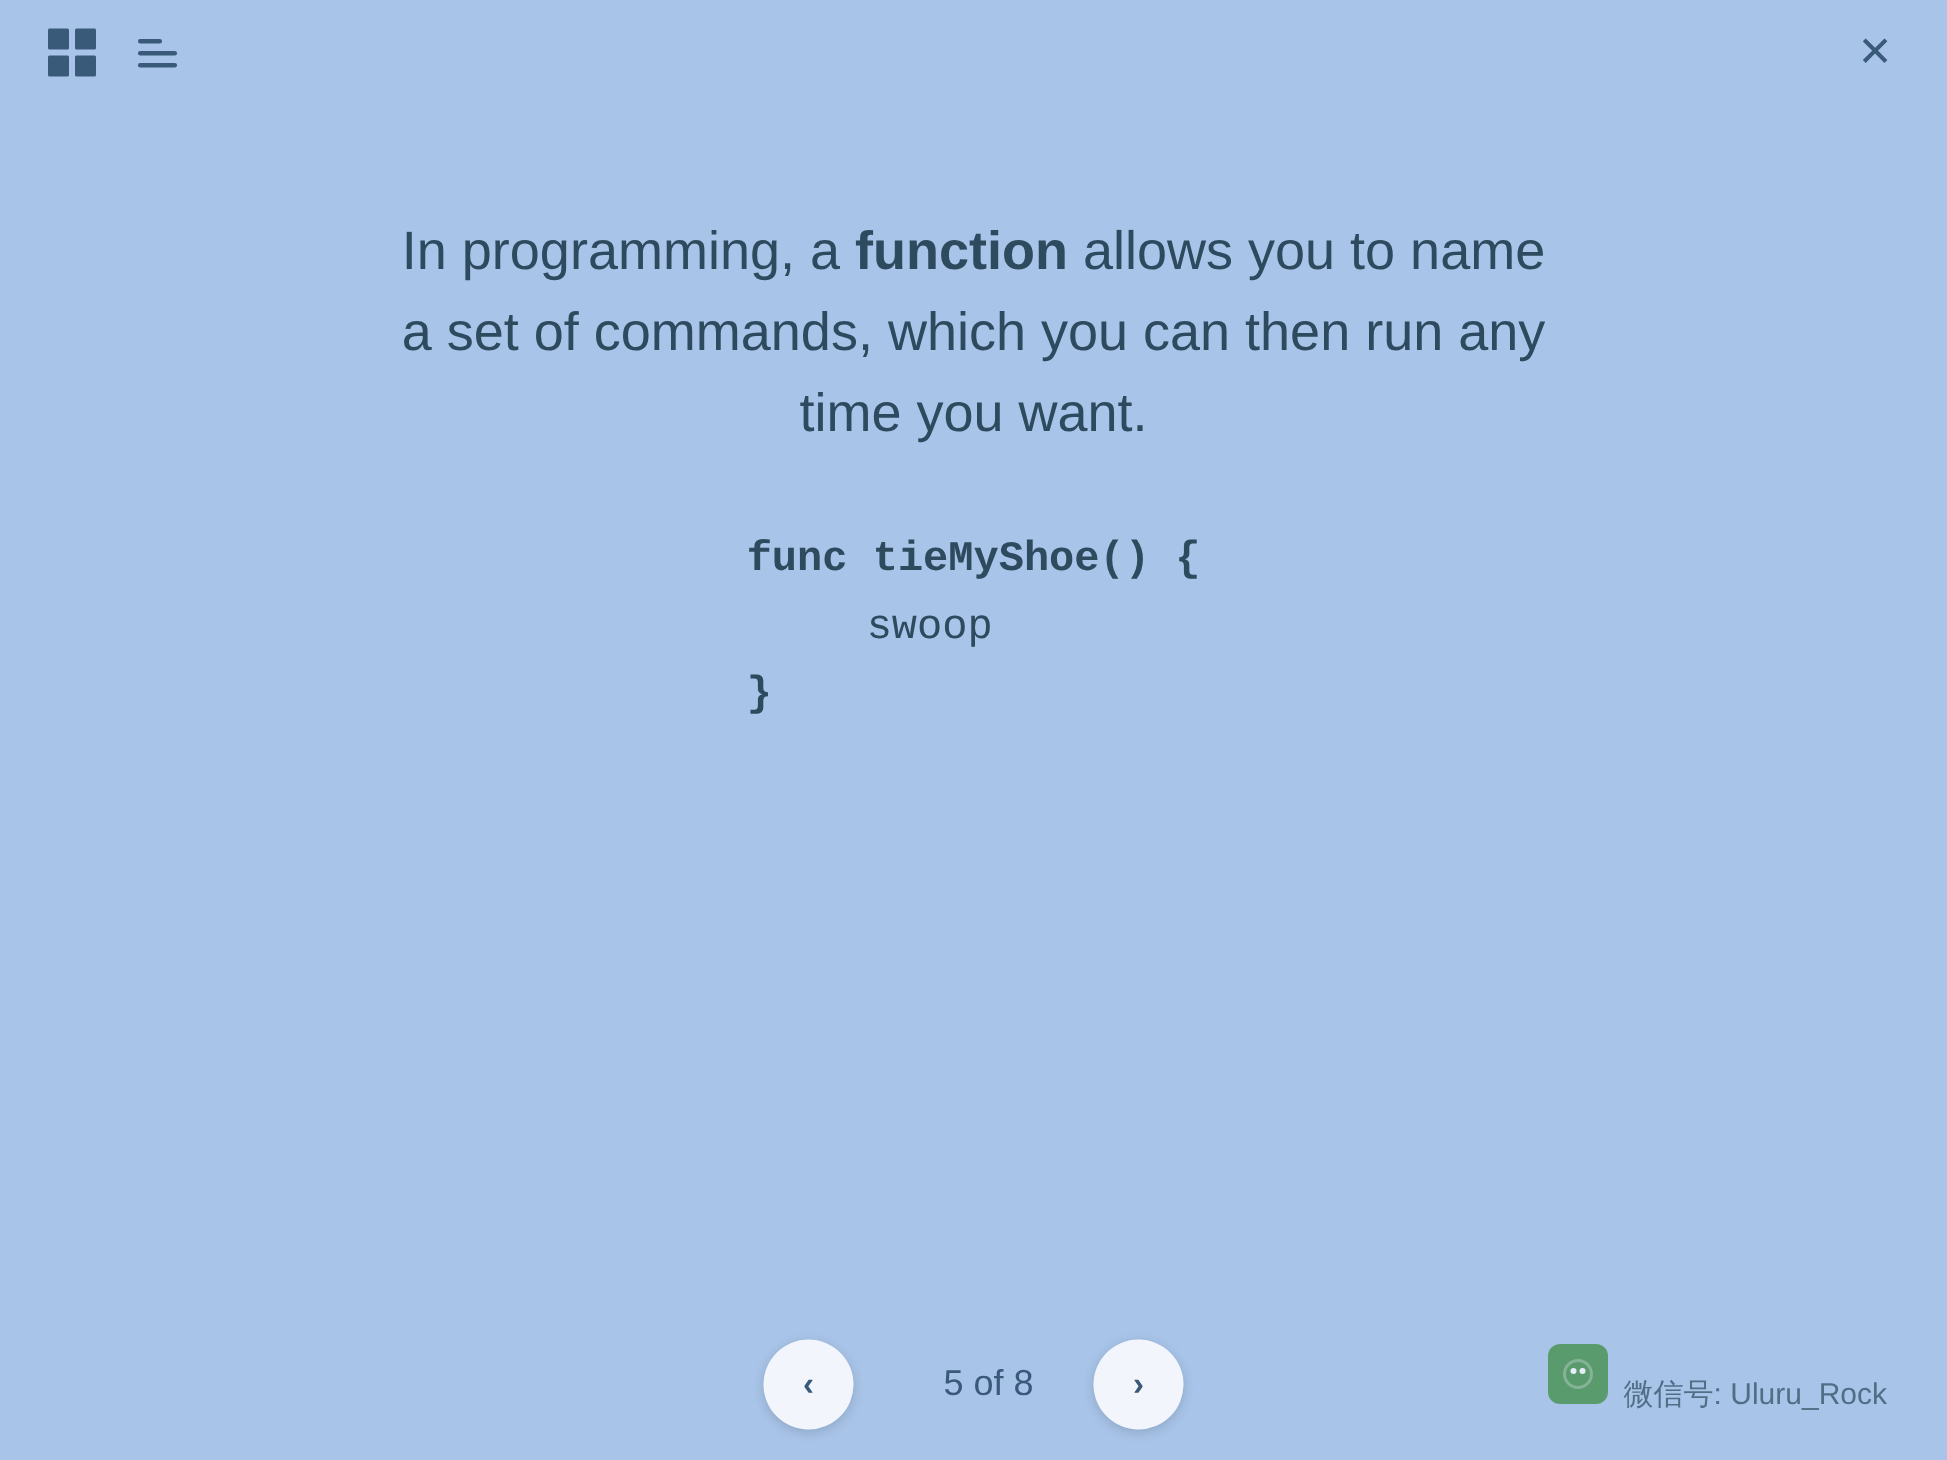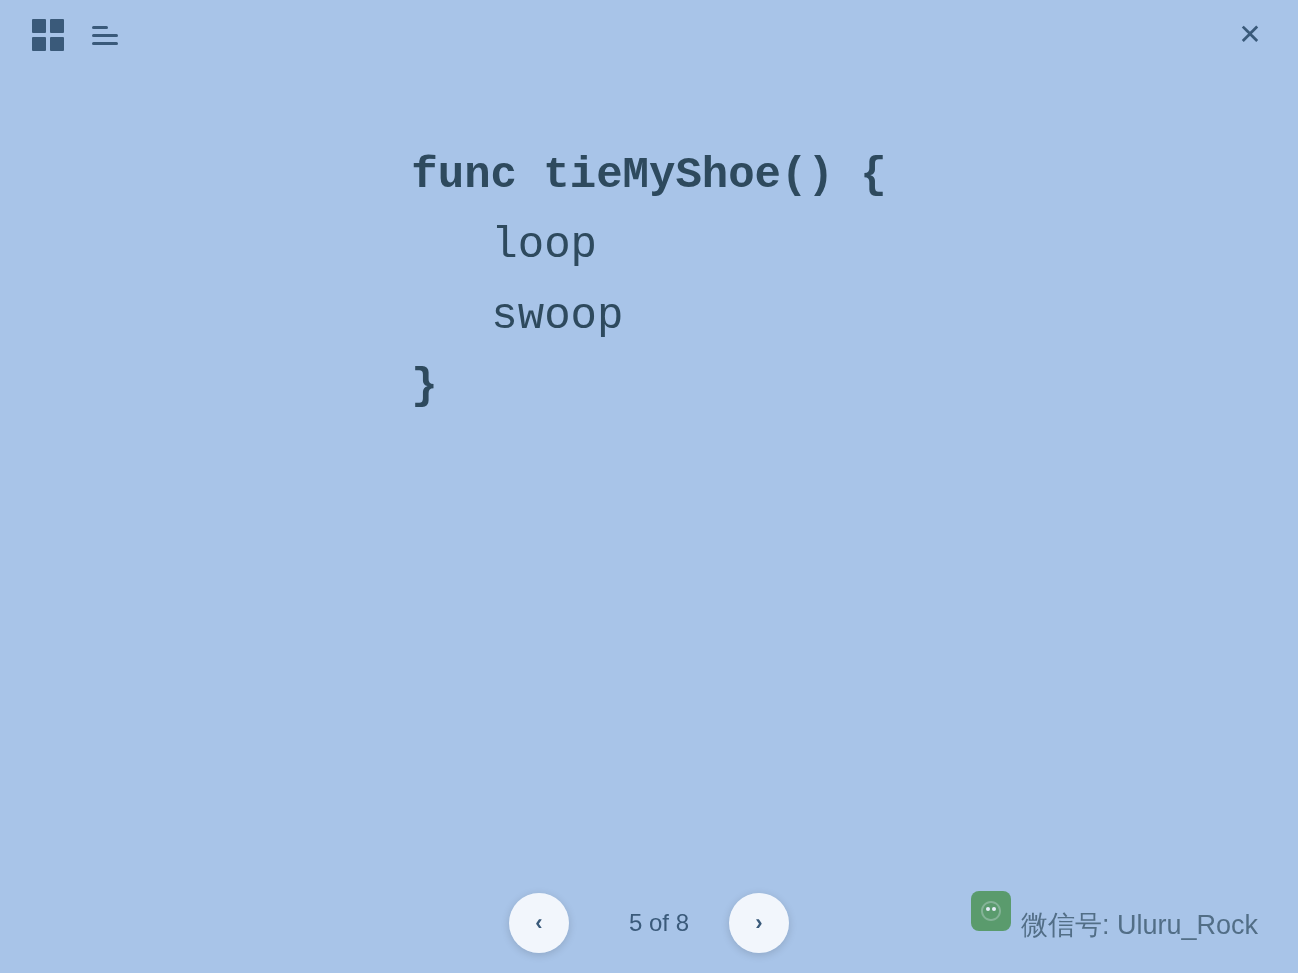--- a/index.html
+++ b/index.html
@@ -105,21 +105,21 @@
       font-weight: 400;
       margin-bottom: 50px;
     }
 
     .description-text strong {
       font-weight: 700;
     }
 
     .code-block {
       font-family: 'Courier New', Courier, monospace;
-      font-size: 44px;
+      font-size: 28px;
       color: #2e4a5e;
       line-height: 1.6;
       text-align: left;
     }
 
     .code-line {
       display: block;
     }
 
     .code-keyword {
@@ -187,21 +187,21 @@
       background-color: #3a8a3a;
       border-radius: 8px;
       display: flex;
       align-items: center;
       justify-content: center;
       color: white;
       font-size: 18px;
     }
 
     .watermark-text {
-      font-size: 27px;
+      font-size: 20px;
       color: #2e4a5e;
       font-weight: 400;
       margin-top: 28px;
     }
   </style>
 </head>
 <body>
 
 <div class="top-bar">
   <div class="top-left">
@@ -214,26 +214,28 @@
     <div class="icon-list">
       <div class="icon-list-line"></div>
       <div class="icon-list-line" style="width:100%"></div>
       <div class="icon-list-line" style="width:100%"></div>
     </div>
   </div>
   <div class="close-btn">✕</div>
 </div>
 
 <div class="main-content">
+  <p class="description-text">
+    In programming, a <strong>function</strong> allows you to name a set of commands, which you can then run any time you want.
+  </p>
 
   <div class="code-block">
     <span class="code-line">
       <span class="code-keyword"><strong>func</strong> tieMyShoe() {</span>
     </span>
-    <span class="code-line code-indent">loop</span>
     <span class="code-line code-indent">swoop</span>
     <span class="code-line">
       <span class="code-keyword">}</span>
     </span>
   </div>
 </div>
 
 <div class="bottom-nav">
   <button class="nav-btn">
     <span class="arrow">‹</span>

